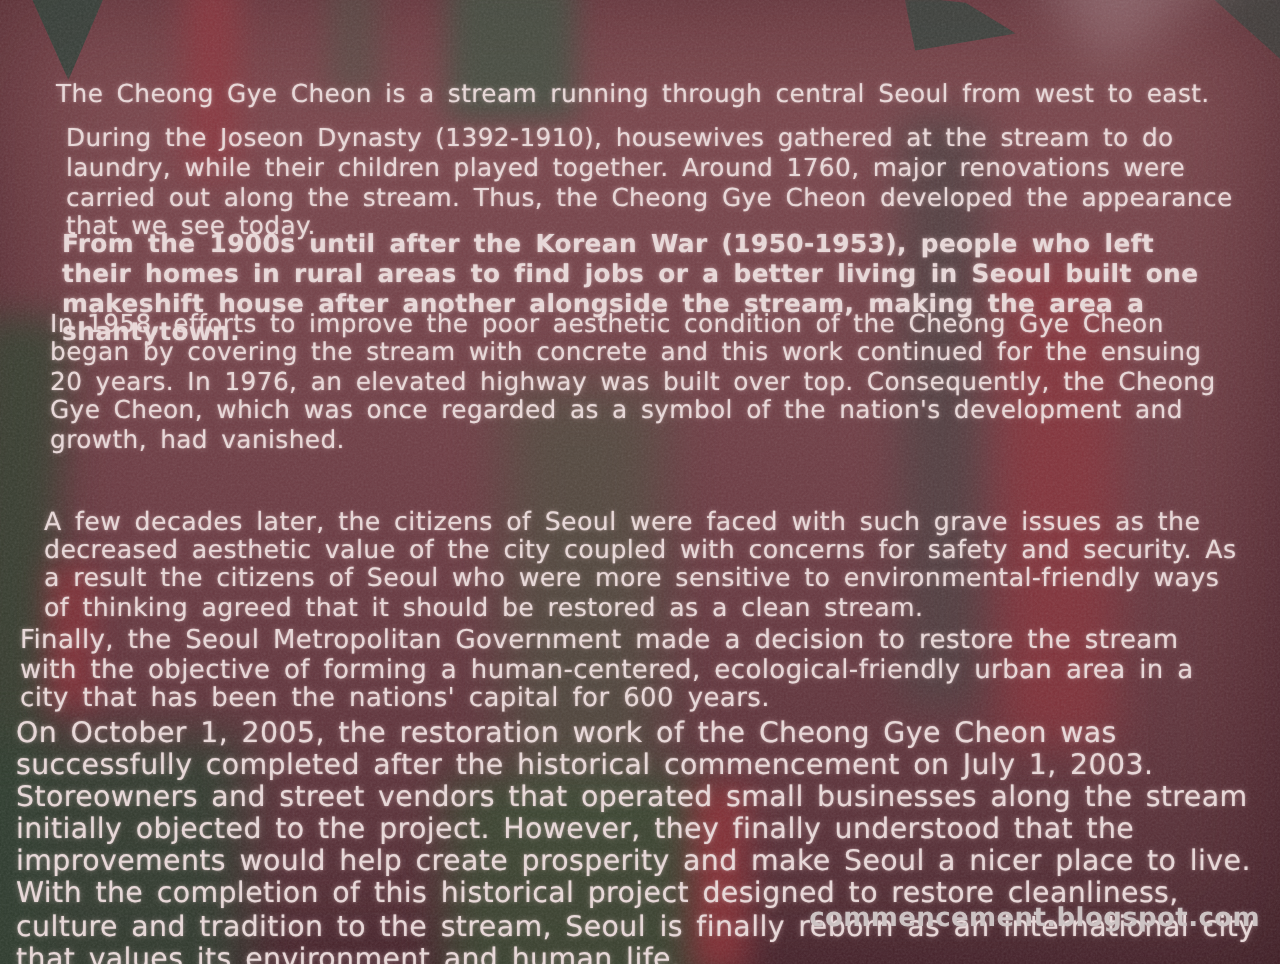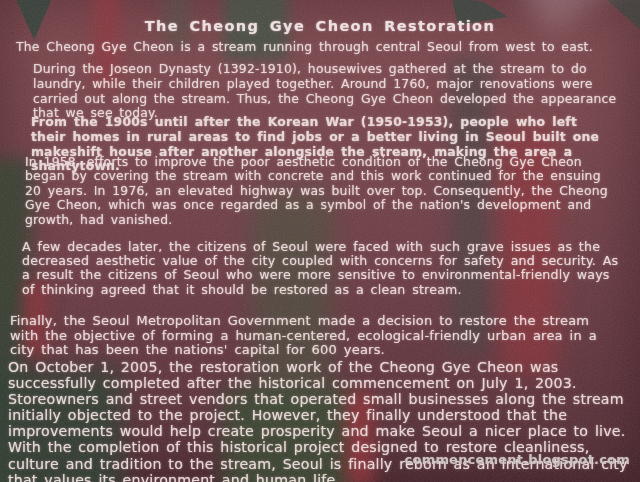--- a/index.html
+++ b/index.html
@@ -93,25 +93,25 @@
     letter-spacing: .2px;
     word-spacing: 2.5px;
   }
   .title {
     top: 8px; left: 0; width: 640px;
     text-align: center;
     font-size: 14.5px; font-weight: bold;
     letter-spacing: 1.4px; word-spacing: 4px;
     color: #ece0e0;
   }
-  .p1 { top: 39px;  left: 16px; width: 592px; font-size: 12.4px; line-height: 15px;   }
+  .p1 { top: 39px;  left: 28px; width: 592px; font-size: 12.4px; line-height: 15px;   }
   .p2 { top: 62px;  left: 33px; width: 588px; font-size: 12.4px; line-height: 14.8px; }
   .p3 { top: 115px; left: 31px; width: 583px; font-size: 12.4px; line-height: 14.8px; font-weight: bold; }
   .p4 { top: 155px; left: 25px; width: 594px; font-size: 12.4px; line-height: 14.4px; }
-  .p5 { top: 240px; left: 22px; width: 598px; font-size: 12.6px; line-height: 14.2px; }
+  .p5 { top: 254px; left: 22px; width: 598px; font-size: 12.6px; line-height: 14.2px; }
   .p6 { top: 314px; left: 10px; width: 602px; font-size: 13px; line-height: 14.6px; }
   .p7 { top: 359px; left: 8px;  width: 626px; font-size: 14.2px; line-height: 16.1px; word-spacing: 2px; }
   .watermark {
     top: 452px; right: 10px;
     font-size: 13px; font-weight: bold;
     color: #ccc3c3;
     letter-spacing: .2px; word-spacing: 0;
     text-shadow: 0 0 2px rgba(255,255,255,0.25);
   }
   p { margin: 0; }
@@ -138,21 +138,20 @@
   <div class="layer red-bottomcenter"></div>
 
   <svg class="layer grain" width="640" height="482" xmlns="http://www.w3.org/2000/svg">
     <filter id="grain-f">
       <feTurbulence type="fractalNoise" baseFrequency="0.9" numOctaves="2" stitchTiles="stitch"></feTurbulence>
       <feColorMatrix type="saturate" values="0"></feColorMatrix>
     </filter>
     <rect width="640" height="482" filter="url(#grain-f)"></rect>
   </svg>
 
-  <h1 class="txt title">The Cheong Gye Cheon Restoration</h1>
   <p class="txt p1">The Cheong Gye Cheon is a stream running through central Seoul from west to east.</p>
   <p class="txt p2">During the Joseon Dynasty (1392-1910), housewives gathered at the stream to do laundry, while their children played together. Around 1760, major renovations were carried out along the stream. Thus, the Cheong Gye Cheon developed the appearance that we see today.</p>
   <p class="txt p3">From the 1900s until after the Korean War (1950-1953), people who left their homes in rural areas to find jobs or a better living in Seoul built one makeshift house after another alongside the stream, making the area a shantytown.</p>
   <p class="txt p4">In 1958, efforts to improve the poor aesthetic condition of the Cheong Gye Cheon began by covering the stream with concrete and this work continued for the ensuing 20 years. In 1976, an elevated highway was built over top. Consequently, the Cheong Gye Cheon, which was once regarded as a symbol of the nation's development and growth, had vanished.</p>
   <p class="txt p5">A few decades later, the citizens of Seoul were faced with such grave issues as the decreased aesthetic value of the city coupled with concerns for safety and security. As a result the citizens of Seoul who were more sensitive to environmental-friendly ways of thinking agreed that it should be restored as a clean stream.</p>
   <p class="txt p6">Finally, the Seoul Metropolitan Government made a decision to restore the stream with the objective of forming a human-centered, ecological-friendly urban area in a city that has been the nations' capital for 600 years.</p>
   <p class="txt p7">On October 1, 2005, the restoration work of the Cheong Gye Cheon was successfully completed after the historical commencement on July 1, 2003. Storeowners and street vendors that operated small businesses along the stream initially objected to the project. However, they finally understood that the improvements would help create prosperity and make Seoul a nicer place to live. With the completion of this historical project designed to restore cleanliness, culture and tradition to the stream, Seoul is finally reborn as an international city that values its environment and human life.</p>
   <div class="txt watermark">commencement.blogspot.com</div>
 
 </div>

